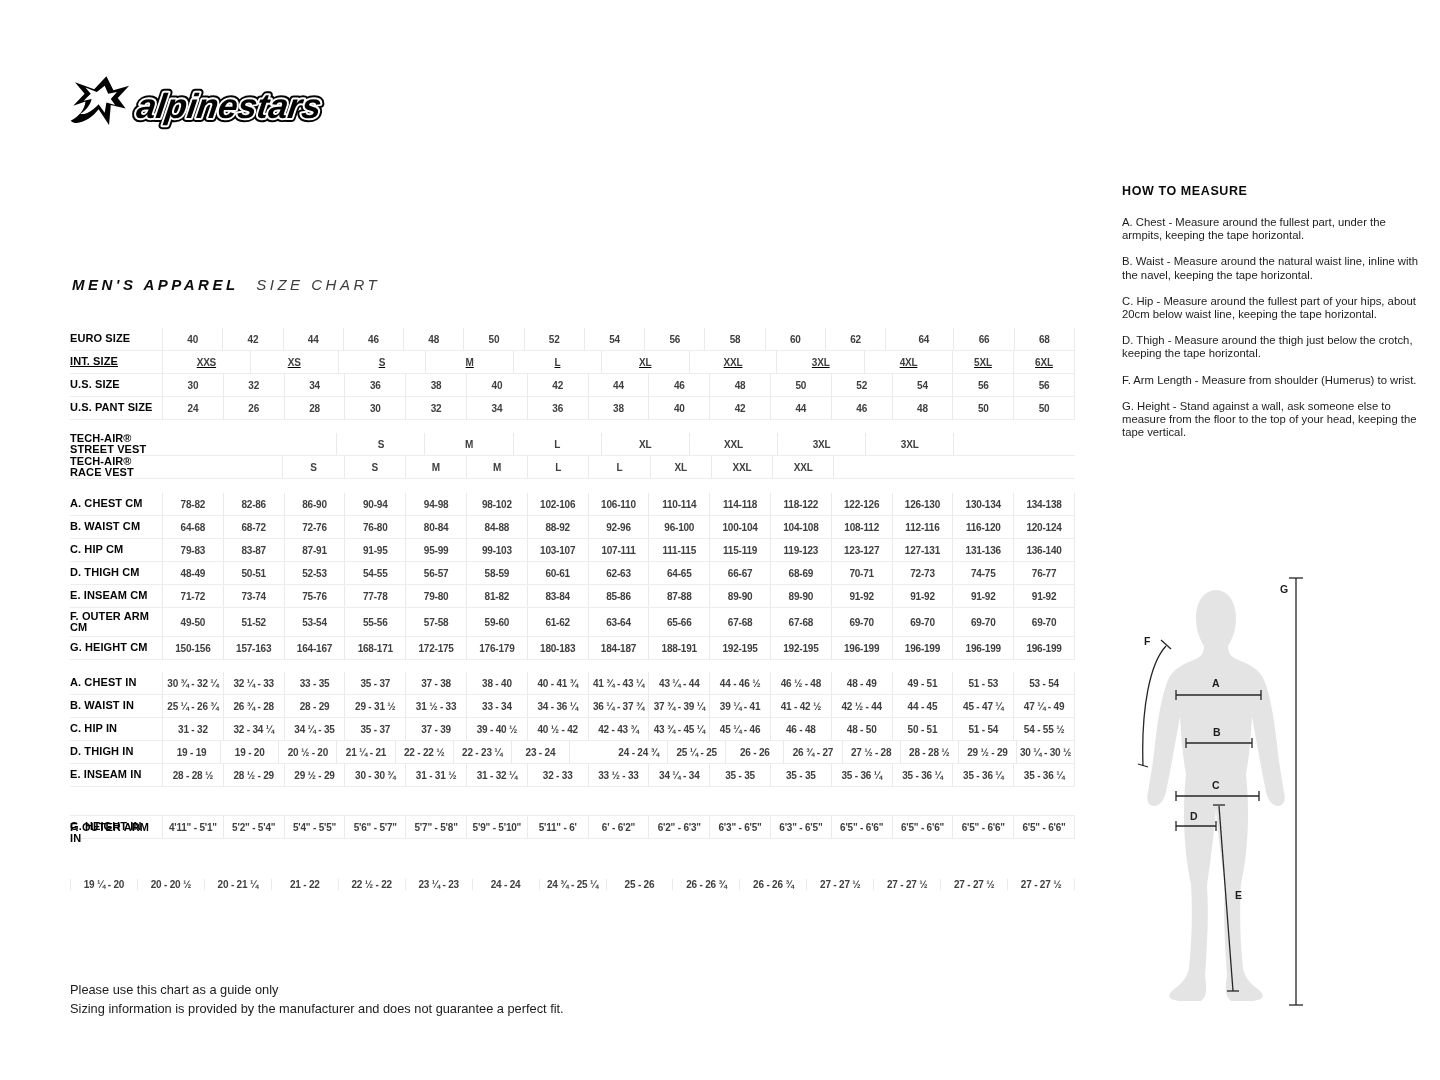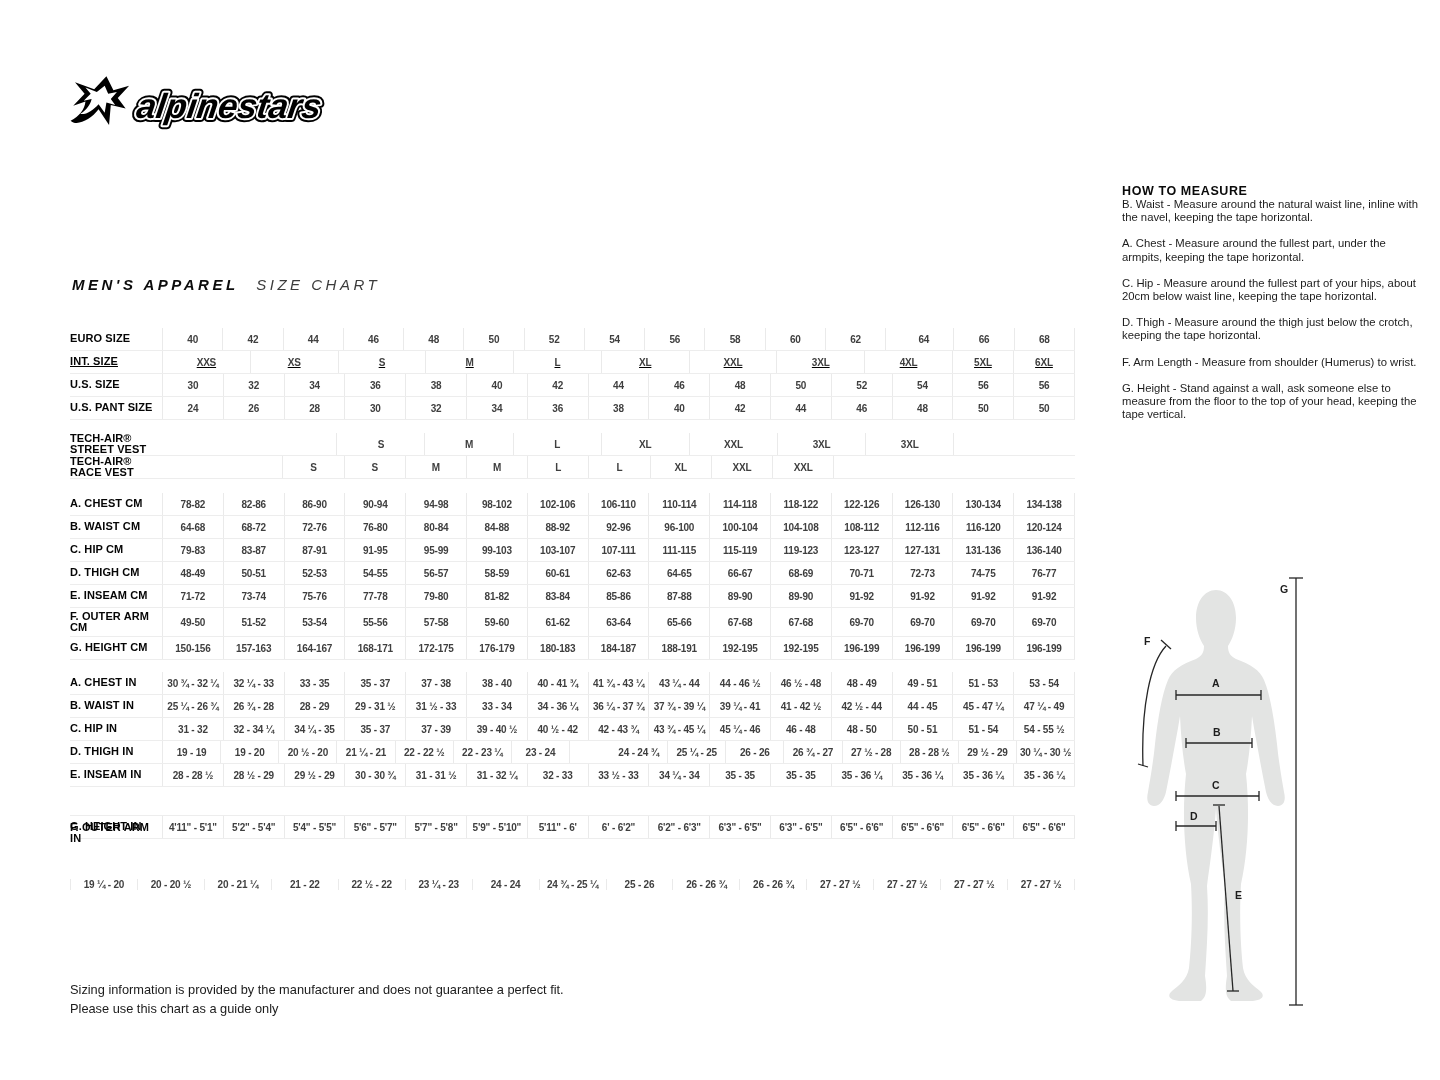--- a/index.html
+++ b/index.html
@@ -24,21 +24,21 @@
   .t-cells.open{border-right:none;}
   .t-cell{flex-grow:1;flex-basis:0;min-width:0;box-sizing:border-box;
           display:flex;align-items:center;justify-content:center;
           font-size:10px;font-weight:bold;color:#3f3f3f;letter-spacing:-0.2px;
           border-left:1px solid #eaeaea;white-space:nowrap;}
   .t-cell.sp{border-left:1px solid #eaeaea;}
   .t-cell.sp:first-child{border-left:none;}
 
   
   #how-to{position:absolute;left:1122px;top:184px;width:302px;color:#1c1c1c;}
-  #how-to h3{margin:0 0 0 0;font-size:12.5px;font-weight:bold;letter-spacing:0.6px;color:#0a0a0a;}
+  #how-to h3{margin:0 0 18px 0;font-size:12.5px;font-weight:bold;letter-spacing:0.6px;color:#0a0a0a;}
   #how-to p{margin:0 0 13px 0;font-size:11.3px;line-height:13.2px;}
 
   
   #figure{position:absolute;left:1128px;top:568px;}
   .fig-label{font-size:10.5px;font-weight:bold;fill:#1d1d1d;font-family:"Liberation Sans",sans-serif;}
   .meas{stroke:#262626;stroke-width:1.3;fill:none;}
 
   
   #footer{position:absolute;left:70px;top:980px;font-size:12.8px;line-height:19px;color:#1b1b1b;}
 </style>
@@ -450,22 +450,22 @@
           <div class="t-cell" style="flex-grow: 1;">6'5" - 6'6"</div>
           <div class="t-cell" style="flex-grow: 1;">6'5" - 6'6"</div>
           <div class="t-cell" style="flex-grow: 1;">6'5" - 6'6"</div>
           <div class="t-cell" style="flex-grow: 1;">6'5" - 6'6"</div>
         </div>
       </div>
     </div>
 
   <div id="how-to">
     <h3>HOW TO MEASURE</h3>
+    <p>A. Chest - Measure around the fullest part, under the armpits, keeping the tape horizontal.</p>
     <p>B. Waist - Measure around the natural waist line, inline with the navel, keeping the tape horizontal.</p>
-    <p>A. Chest - Measure around the fullest part, under the armpits, keeping the tape horizontal.</p>
     <p>C. Hip - Measure around the fullest part of your hips, about 20cm below waist line, keeping the tape horizontal.</p>
     <p>D. Thigh - Measure around the thigh just below the crotch, keeping the tape horizontal.</p>
     <p>F. Arm Length - Measure from shoulder (Humerus) to wrist.</p>
     <p>G. Height - Stand against a wall, ask someone else to measure from the floor to the top of your head, keeping the tape vertical.</p>
   </div>
 
   <svg id="figure" width="312" height="445" viewBox="0 0 312 445">
     <path fill="#e3e4e3" d="
       M88,22 C76,22 68,34 68,50 C68,62 72,72 76,78
       C76,84 74,88 68,91 C54,96 44,102 40,112
@@ -533,17 +533,17 @@
     <text class="fig-label" x="84" y="119">A</text>
     <text class="fig-label" x="85" y="168">B</text>
     <text class="fig-label" x="84" y="221">C</text>
     <text class="fig-label" x="62" y="252">D</text>
     <text class="fig-label" x="107" y="331">E</text>
     <text class="fig-label" x="16" y="77">F</text>
     <text class="fig-label" x="152" y="25">G</text>
   </svg>
 
   <div id="footer">
+    <div>Please use this chart as a guide only</div>
     <div>Sizing information is provided by the manufacturer and does not guarantee a perfect fit.</div>
-    <div>Please use this chart as a guide only</div>
   </div>
 
 </div>
 
 </body></html>

